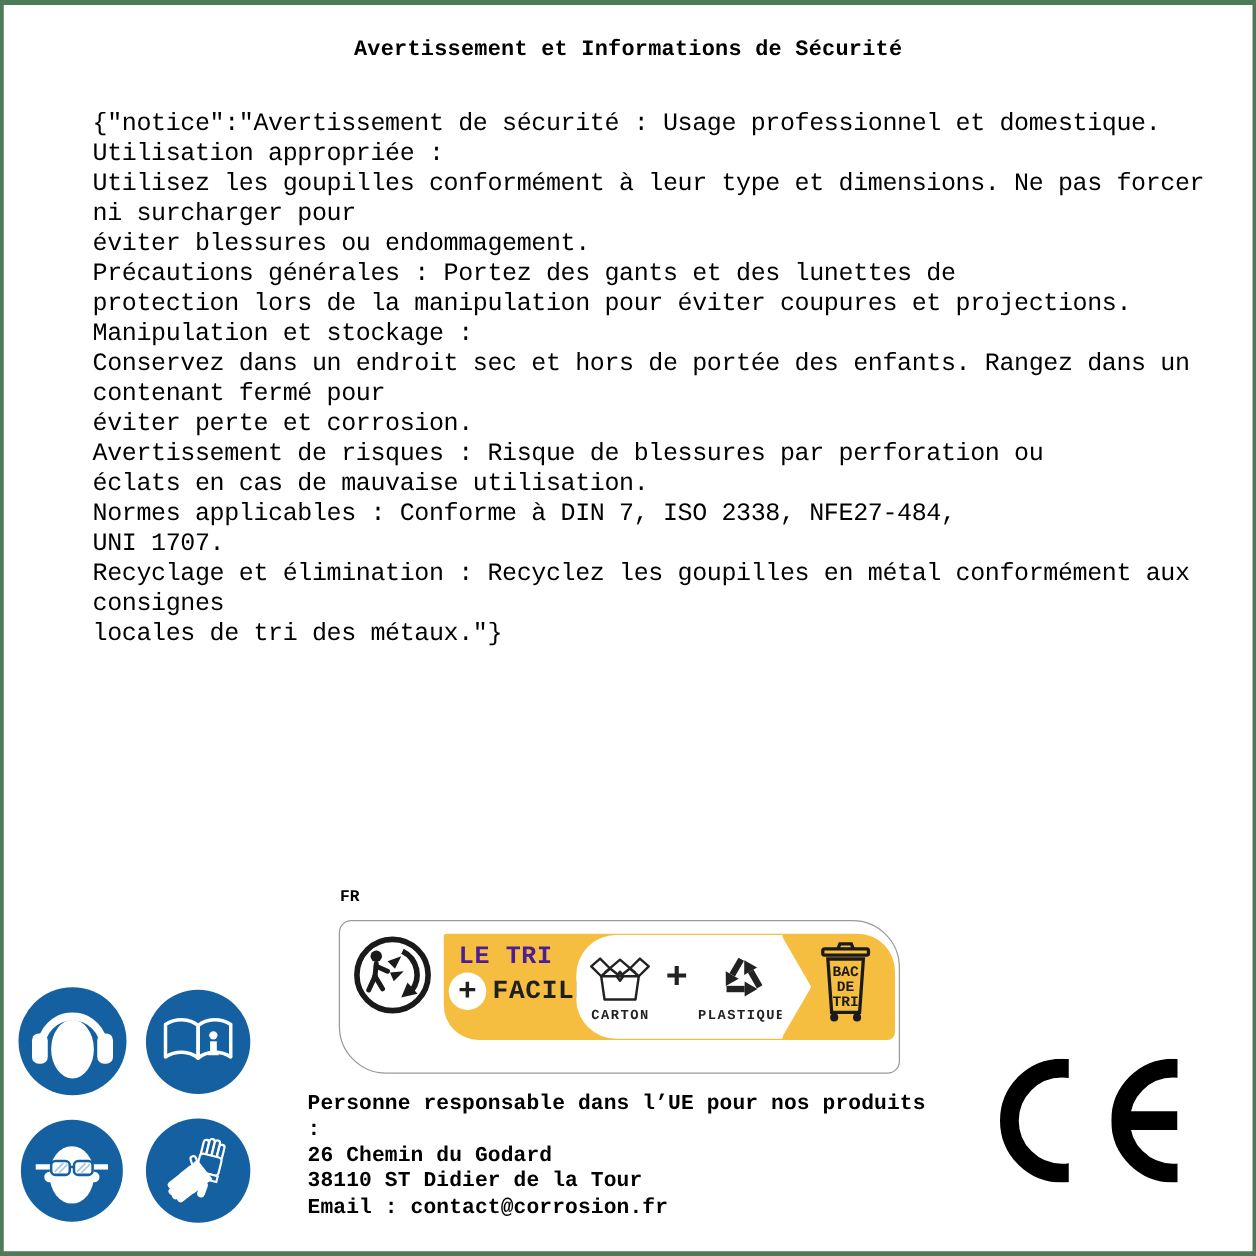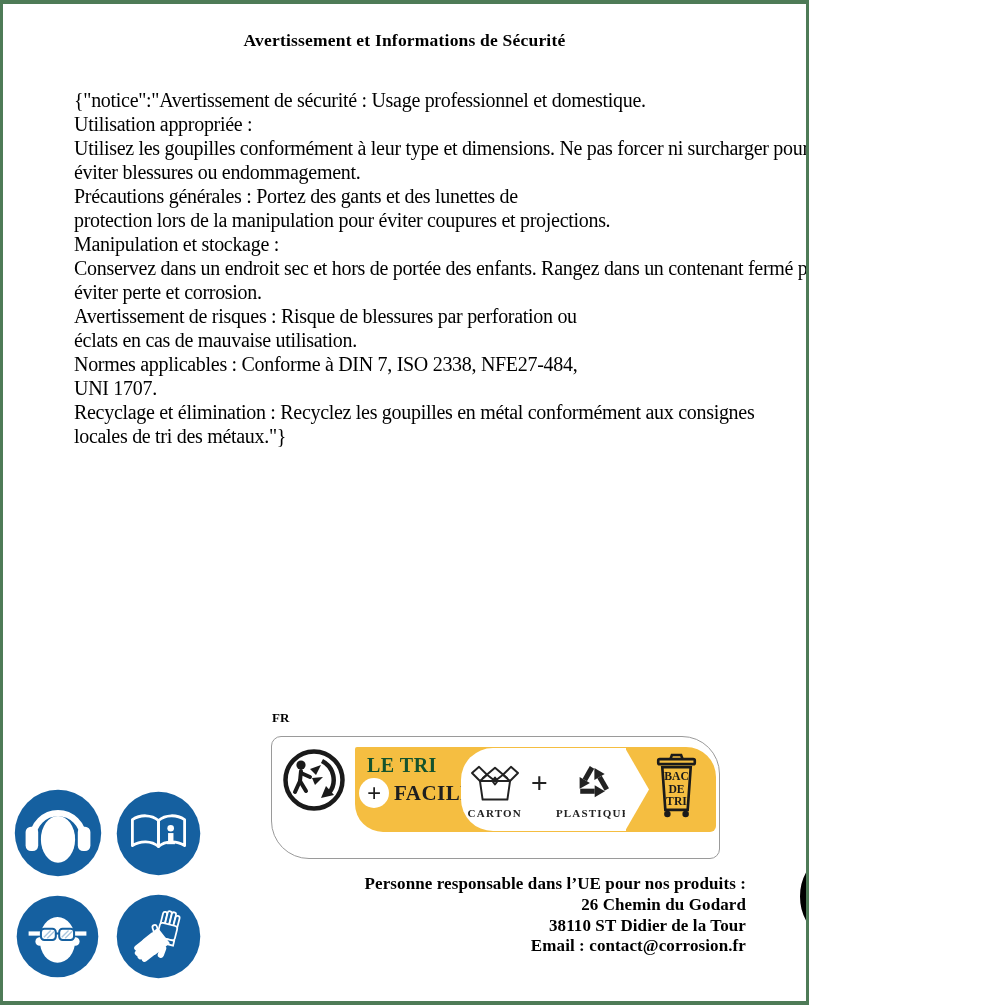--- a/index.html
+++ b/index.html
@@ -1,23 +1,23 @@
 <!DOCTYPE html>
 <html><head>
 <meta charset="utf-8">
 <style>
   html,body{margin:0;padding:0;background:#fff;}
   .page{
     position:relative;
-    width:809px;height:1005px;
+    width:1005px;height:1005px;
     background:#fff;
     border:4px solid #4e7b57;
     border-left-width:3px;border-right-width:3px;
     box-sizing:border-box;
-    font-family:Liberation Serif, serif;
+    font-family:Liberation Mono, monospace;
     color:#000;
     overflow:hidden;
   }
   .title{
     position:absolute;top:26px;left:0;right:0;
     text-align:center;font-size:17.5px;font-weight:bold;letter-spacing:.2px;
   }
   .notice{
     position:absolute;top:84px;left:71px;width:918px;
     font-size:20px;line-height:24px;letter-spacing:-.3px;
@@ -29,21 +29,21 @@
   .tri-box{
     position:absolute;left:268px;top:732px;width:449px;height:123px;
     background:#fff;border:1.5px solid #9a9a9a;
     border-radius:10px 38px 10px 38px;box-sizing:border-box;
   }
   .triman{position:absolute;left:10px;top:11px;}
   .tri-yellow{
     position:absolute;left:83px;top:10px;width:361px;height:85px;
     background:#f5be41;border-radius:2px 30px 6px 28px;
   }
-  .letri{margin:7px 0 1px 12px;font-size:20px;font-weight:800;color:#14532d;letter-spacing:.5px;}
+  .letri{margin:7px 0 1px 12px;font-size:20px;font-weight:800;color:#4c1d95;letter-spacing:.5px;}
   .facile-row{display:flex;align-items:center;margin-left:4px;}
   .plus-circle{
     width:30px;height:30px;border-radius:50%;background:#fff;color:#1f1f1f;
     font-size:25px;font-weight:800;display:flex;align-items:center;justify-content:center;line-height:1;
   }
   .facile{font-size:21px;font-weight:800;color:#1f1f1f;margin-left:5px;letter-spacing:.5px;}
   .tri-white-mid{
     position:absolute;left:189px;top:11px;width:165px;height:83px;
     background:#fff;border-radius:32px 0 0 32px;
   }
@@ -56,21 +56,21 @@
   .mat-label{font-size:11px;font-weight:bold;letter-spacing:1.2px;color:#222;margin-top:3px;text-align:right;}
   .mid-plus{font-size:30px;font-weight:800;color:#222;margin-top:8px;}
   .bin{position:absolute;left:381px;top:16px;}
   .bin text{font-size:11.5px;font-weight:800;fill:#1a1a1a;}
   .tri-caption{
     position:absolute;left:150px;right:9px;top:96px;text-align:right;
     font-style:italic;font-weight:bold;font-size:16.5px;letter-spacing:-.3px;color:#1f1f1f;
   }
   
   .address{
-    position:absolute;left:243px;top:870px;width:500px;text-align:right;
+    position:absolute;left:243px;top:870px;width:500px;text-align:left;
     font-weight:bold;font-size:17px;line-height:20.8px;letter-spacing:.1px;
   }
   
   #icon-ear{left:10px;top:784px;}
   #icon-book{left:112px;top:786px;}
   #icon-goggles{left:12px;top:890px;}
   #icon-gloves{left:112px;top:889px;}
   
   .ce{position:absolute;left:797px;top:843px;}
 </style>

